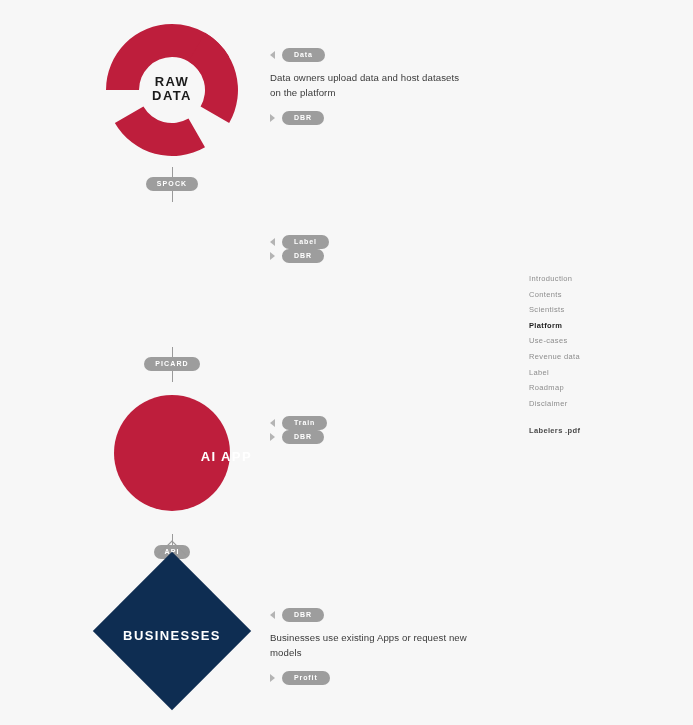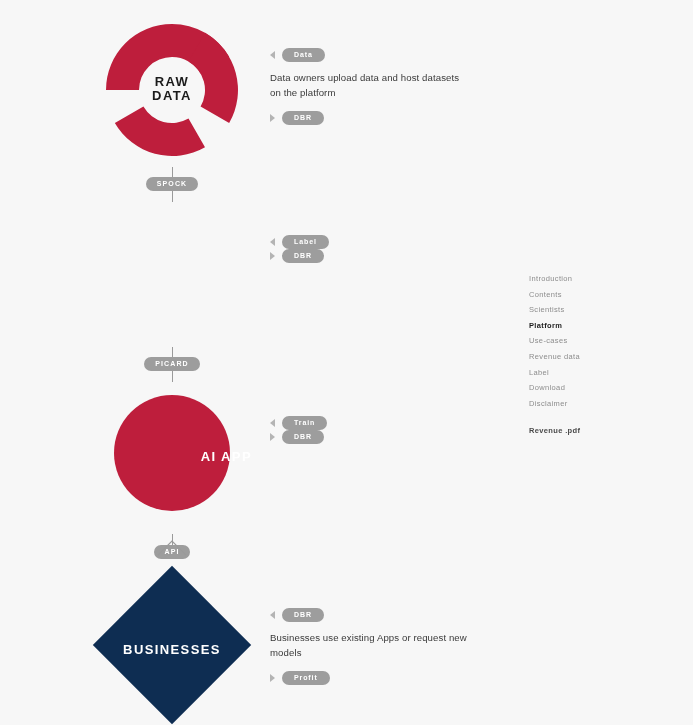--- a/index.html
+++ b/index.html
@@ -274,21 +274,21 @@
   </div>
 
   <div class="connector" style="top:524px;height:44px;">
     <div class="conn-line" style="height:11px;"></div>
     <div class="pill">API</div>
     <svg class="arrow-up" viewBox="0 0 34 18" style="margin-top:1px;">
       <path d="M3 17 L17 3 L31 17" fill="none" stroke="#9a9a9a" stroke-width="1.2"></path>
     </svg>
   </div>
 
-  <div class="shape-wrap" style="top:589px;height:112px;">
+  <div class="shape-wrap" style="top:575px;height:112px;">
     <div class="diamond" style="--navy:#0e2d52"></div>
     <div class="shape-label on-fill" style="top:53px;">BUSINESSES</div>
   </div>
 
   <div class="desc" style="top:608px;">
     <div class="badge-row">
       <span class="tri left"></span>
       <span class="badge">DBR</span>
     </div>
     <p class="desc-text">Businesses use existing Apps or request new models</p>
@@ -299,18 +299,18 @@
   </div>
 
   <nav class="sidenav">
     <div class="sidenav-item">Introduction</div>
     <div class="sidenav-item">Contents</div>
     <div class="sidenav-item">Scientists</div>
     <div class="sidenav-item active">Platform</div>
     <div class="sidenav-item">Use-cases</div>
     <div class="sidenav-item">Revenue data</div>
     <div class="sidenav-item">Label</div>
-    <div class="sidenav-item">Download</div>
+    <div class="sidenav-item">Roadmap</div>
     <div class="sidenav-item">Disclaimer</div>
-    <div class="sidenav-download">Revenue .pdf</div>
+    <div class="sidenav-download">Labelers .pdf</div>
   </nav>
 
 </div>
 
 </body></html>

